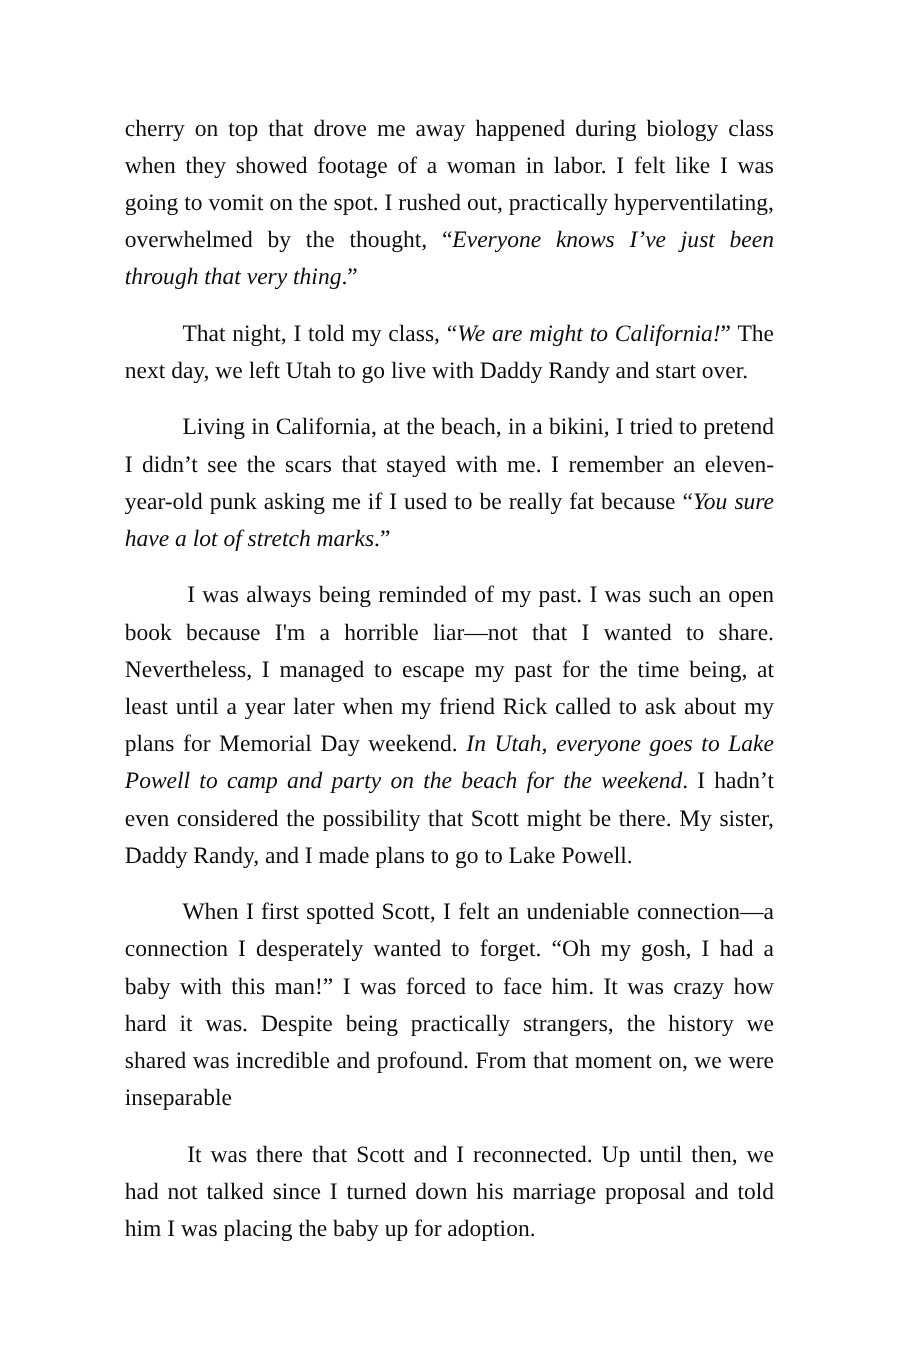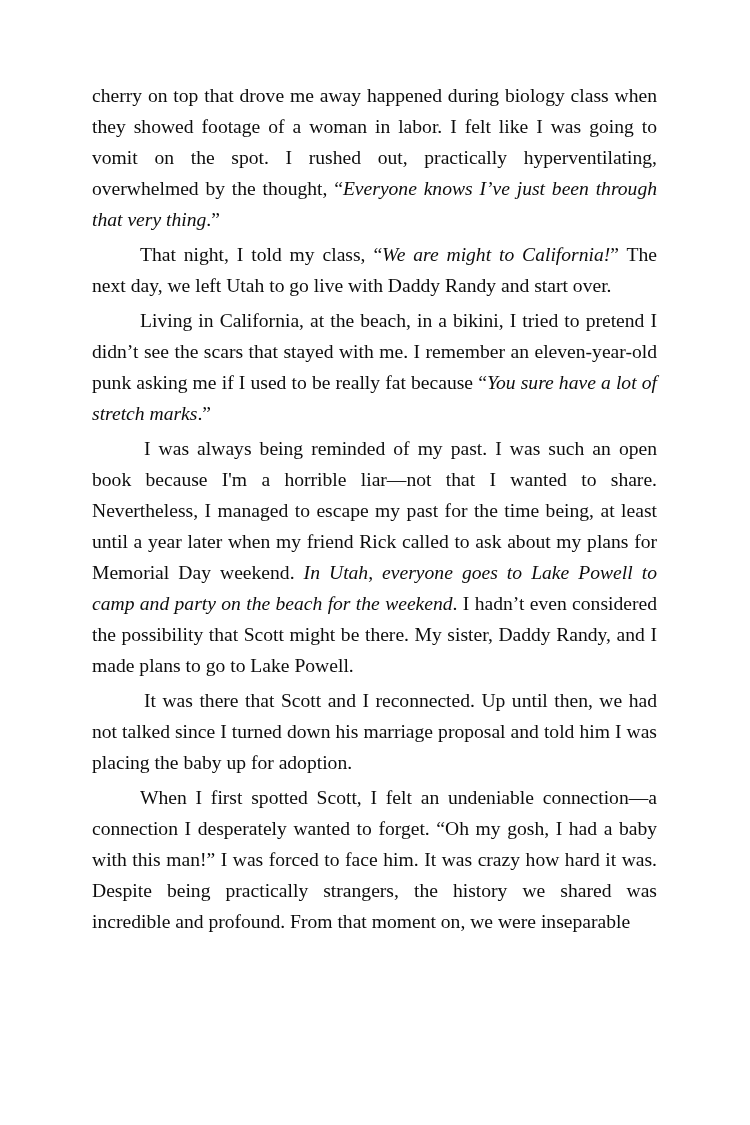--- a/index.html
+++ b/index.html
@@ -15,21 +15,21 @@
     overflow: hidden;
     box-sizing: border-box;
   }
   .text-block {
     position: absolute;
     left: 88px;
     top: 76px;
     width: 573px;
   }
   .para {
-    margin: 4px;
+    margin: 16px;
     font-family: "Liberation Serif", "DejaVu Serif", serif;
     font-size: 19.6px;
     line-height: 31px;
     color: #0d0d0d;
     text-align: justify;
     text-justify: inter-word;
     -webkit-hyphens: none;
     hyphens: none;
     white-space: pre-wrap;
   }
@@ -45,16 +45,16 @@
 </style>
 </head>
 <body>
 
 <div class="page" style="background: rgb(255, 255, 255);">
   <div class="text-block" style="color: rgb(13, 13, 13);">
       <p class="para"><span>cherry on top that drove me away happened during biology class when they showed footage of a woman in labor. I felt like I was going to vomit on the spot. I rushed out, practically hyperventilating, overwhelmed by the thought, “</span><em>Everyone knows I’ve just been through that very thing</em><span>.”</span></p>
       <p class="para indent"><span>That night, I told my class, “</span><em>We are might to California!</em><span>” The next day, we left Utah to go live with Daddy Randy and start over.</span></p>
       <p class="para indent"><span>Living in California, at the beach, in a bikini, I tried to pretend I didn’t see the scars that stayed with me. I remember an eleven-year-old punk asking me if I used to be really fat because “</span><em>You sure have a lot of stretch marks</em><span>.”</span></p>
       <p class="para indent-wide"><span>I was always being reminded of my past. I was such an open book because I'm a horrible liar—not that I wanted to share. Nevertheless, I managed to escape my past for the time being, at least until a year later when my friend Rick called to ask about my plans for Memorial Day weekend. </span><em>In Utah, everyone goes to Lake Powell to camp and party on the beach for the weekend</em><span>. I hadn’t even considered the possibility that Scott might be there. My sister, Daddy Randy, and I made plans to go to Lake Powell.</span></p>
+      <p class="para indent"><span>When I first spotted Scott, I felt an undeniable connection—a connection I desperately wanted to forget. “Oh my gosh, I had a baby with this man!” I was forced to face him. It was crazy how hard it was. Despite being practically strangers, the history we shared was incredible and profound. From that moment on, we were inseparable</span></p>
       <p class="para indent-wide"><span>It was there that Scott and I reconnected. Up until then, we had not talked since I turned down his marriage proposal and told him I was placing the baby up for adoption.</span></p>
-      <p class="para indent"><span>When I first spotted Scott, I felt an undeniable connection—a connection I desperately wanted to forget. “Oh my gosh, I had a baby with this man!” I was forced to face him. It was crazy how hard it was. Despite being practically strangers, the history we shared was incredible and profound. From that moment on, we were inseparable</span></p>
     </div>
 </div>
 
 </body></html>

